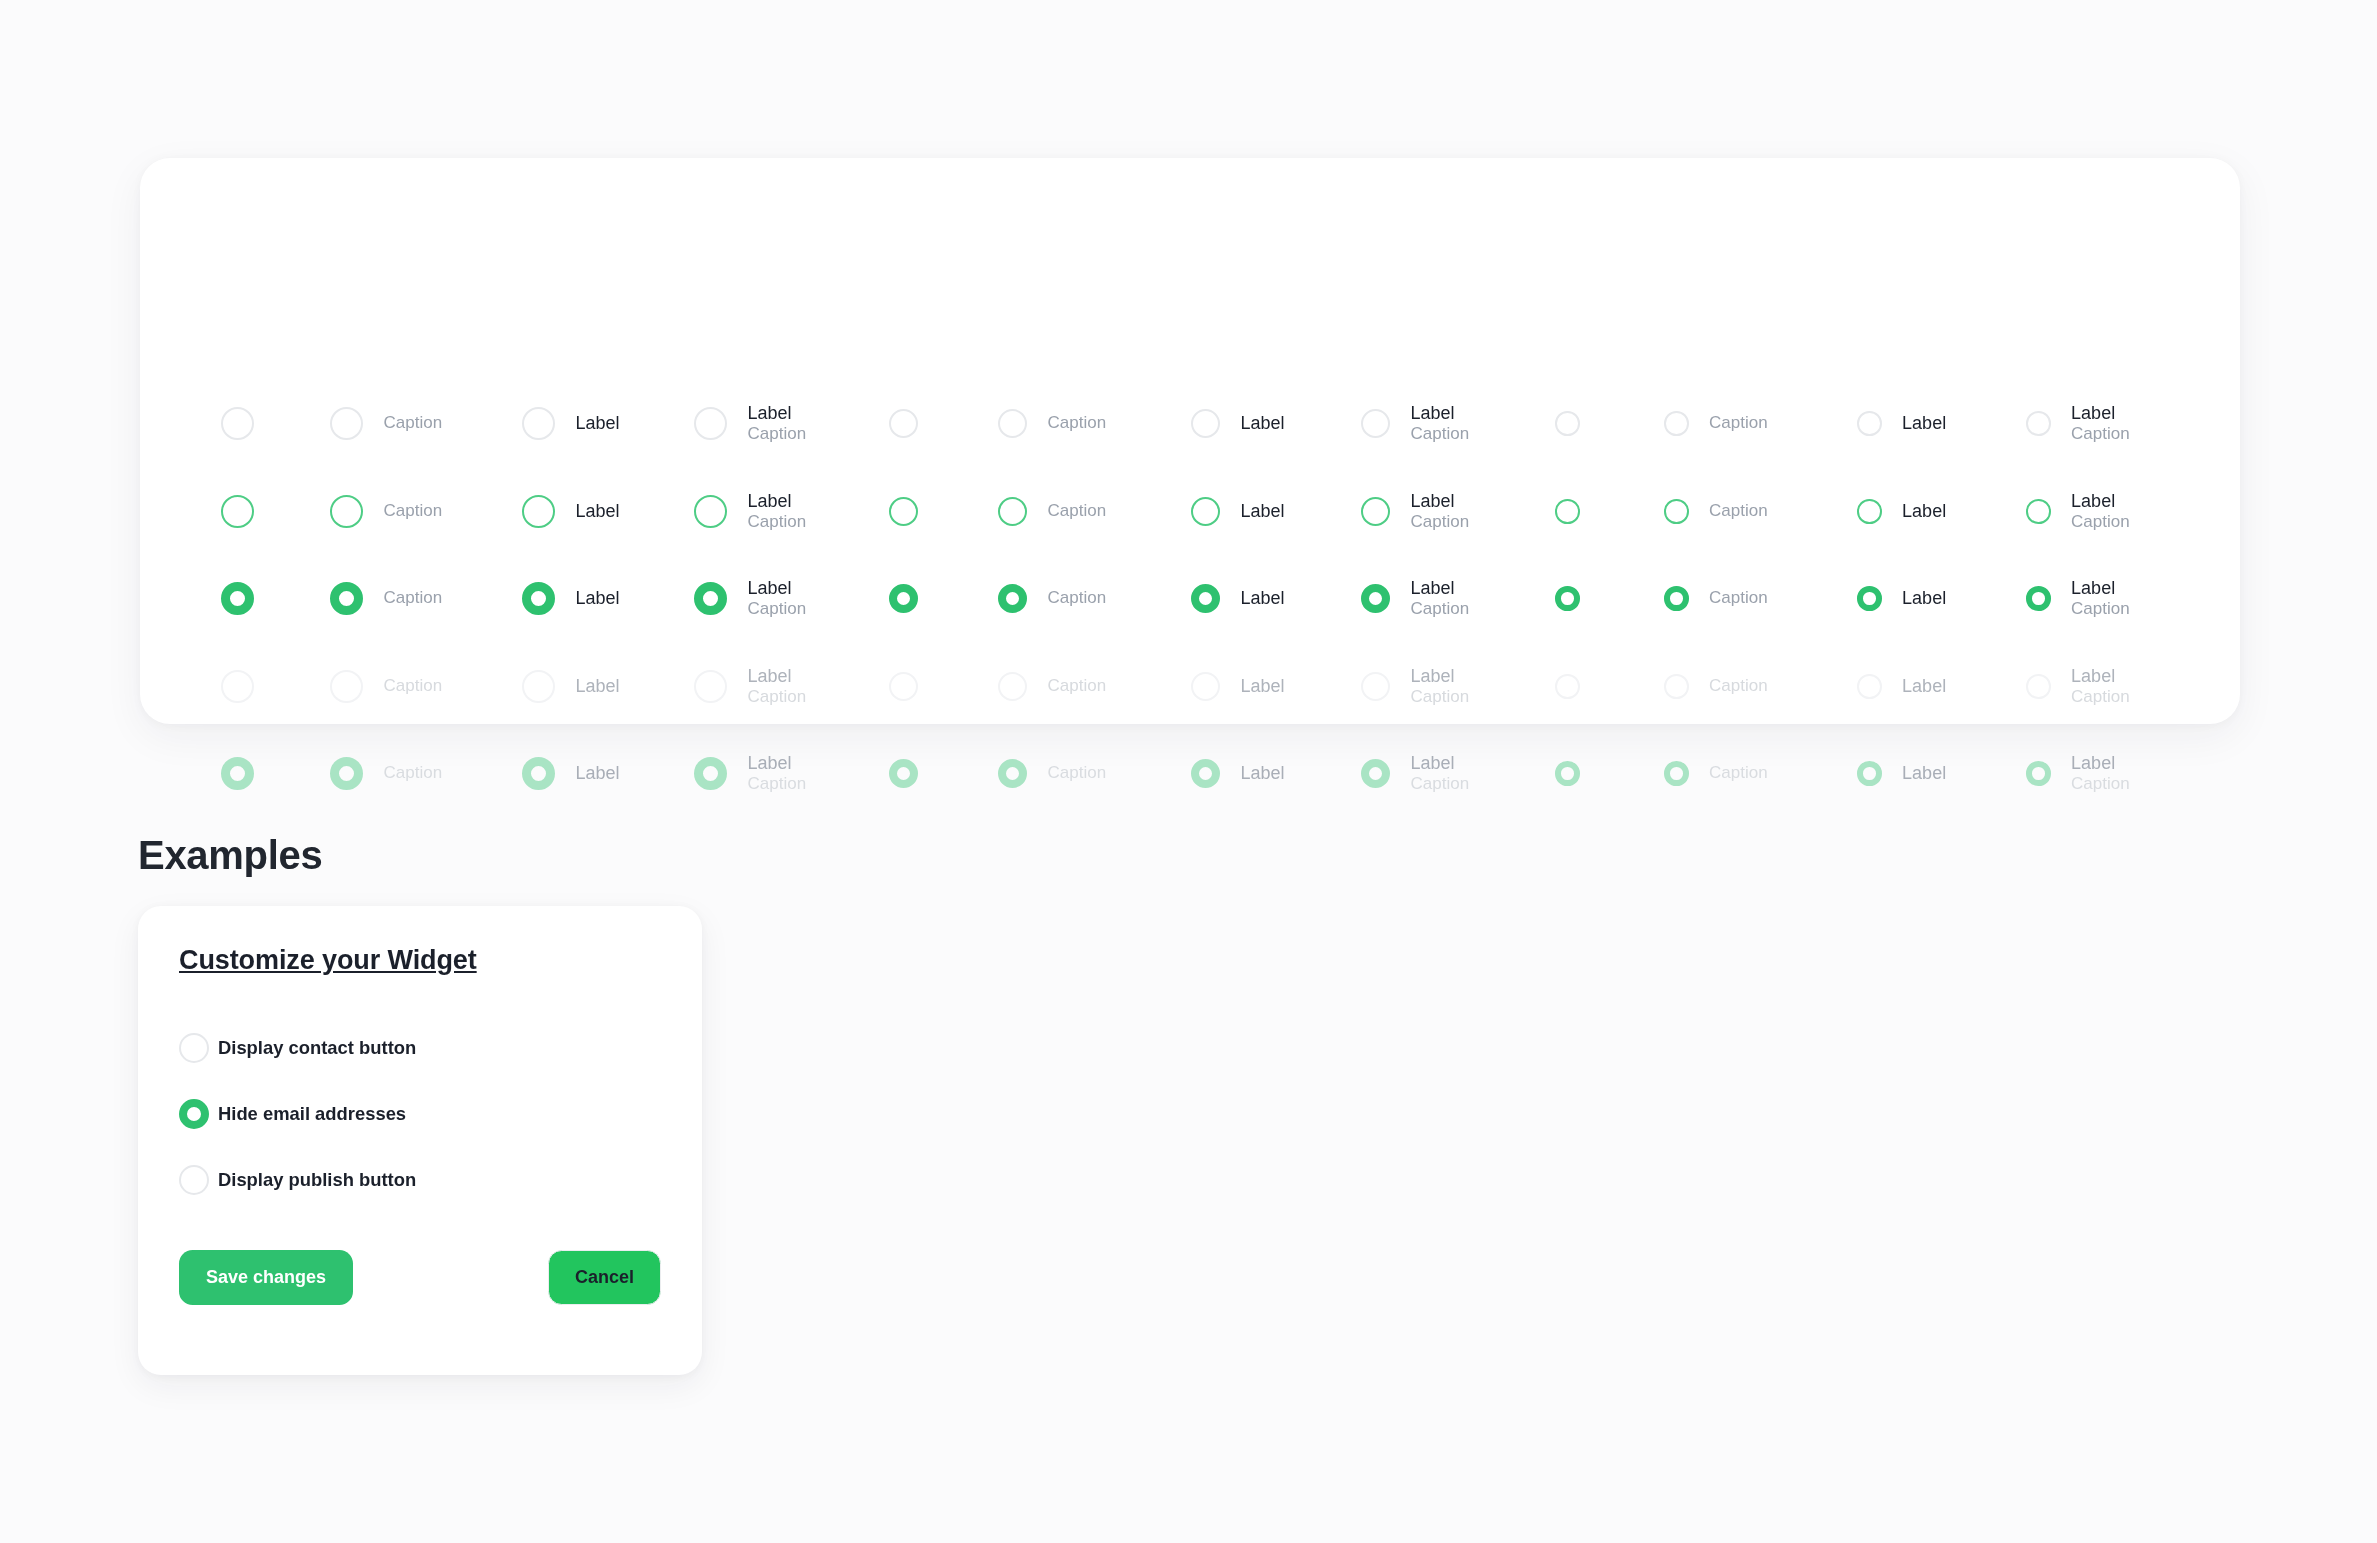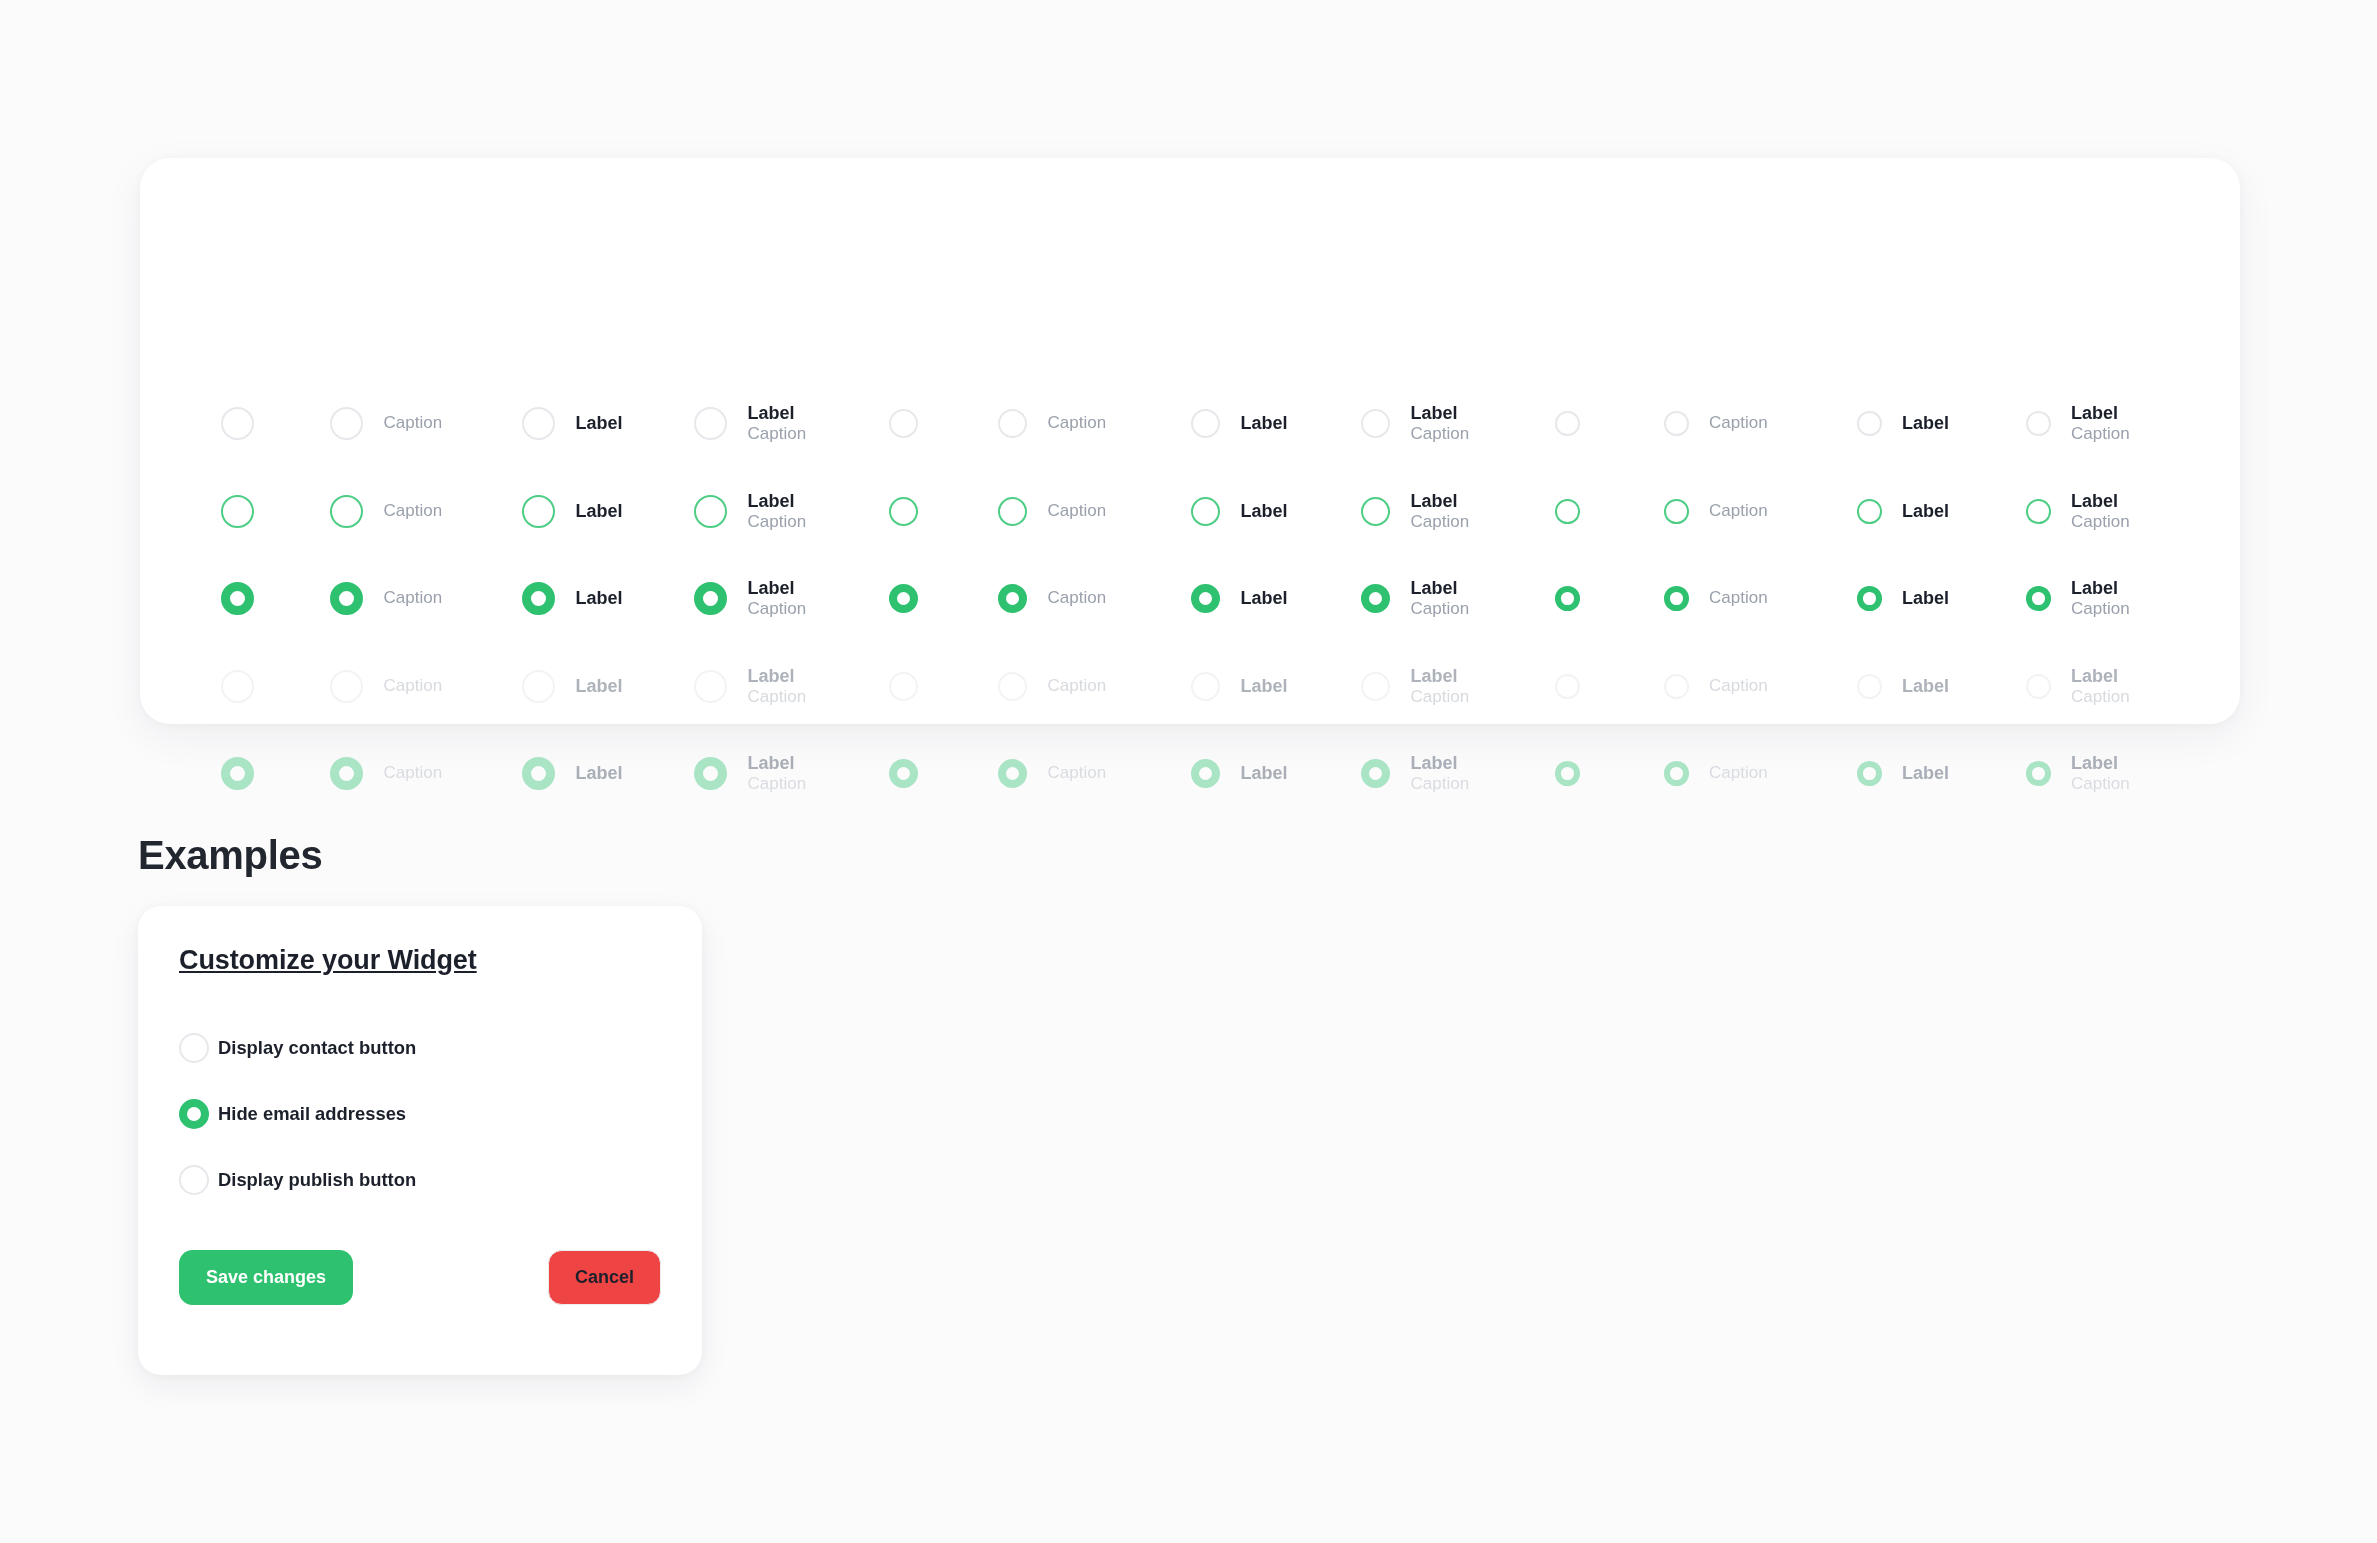--- a/index.html
+++ b/index.html
@@ -106,21 +106,21 @@
   
   .txt {
     margin-left: 20.5px;
     display: flex;
     flex-direction: column;
     justify-content: center;
     line-height: 1.18;
   }
   .lbl {
     font-size: 18px;
-    font-weight: bold;
+    font-weight: normal;
     color: #1b202b;
     white-space: nowrap;
   }
   .cap {
     font-size: 17px;
     font-weight: normal;
     color: #9aa1ac;
     white-space: nowrap;
   }
   .dim .lbl { color: #aeb3bb; }
@@ -205,21 +205,21 @@
     font-weight: bold;
     border: none;
     border-radius: 13.6px;
     padding: 17px 27px;
     cursor: pointer;
     font-family: "Liberation Sans", sans-serif;
     white-space: nowrap;
   }
   .btn-cancel {
     margin-left: auto;
-    background: #ef4444;
+    background: #22c55e;
     color: #1b202b;
     font-size: 18px;
     font-weight: bold;
     border: 1.4px solid #ebedef;
     border-radius: 13.6px;
     padding: 15.7px 26px;
     cursor: pointer;
     font-family: "Liberation Sans", sans-serif;
     white-space: nowrap;
   }

